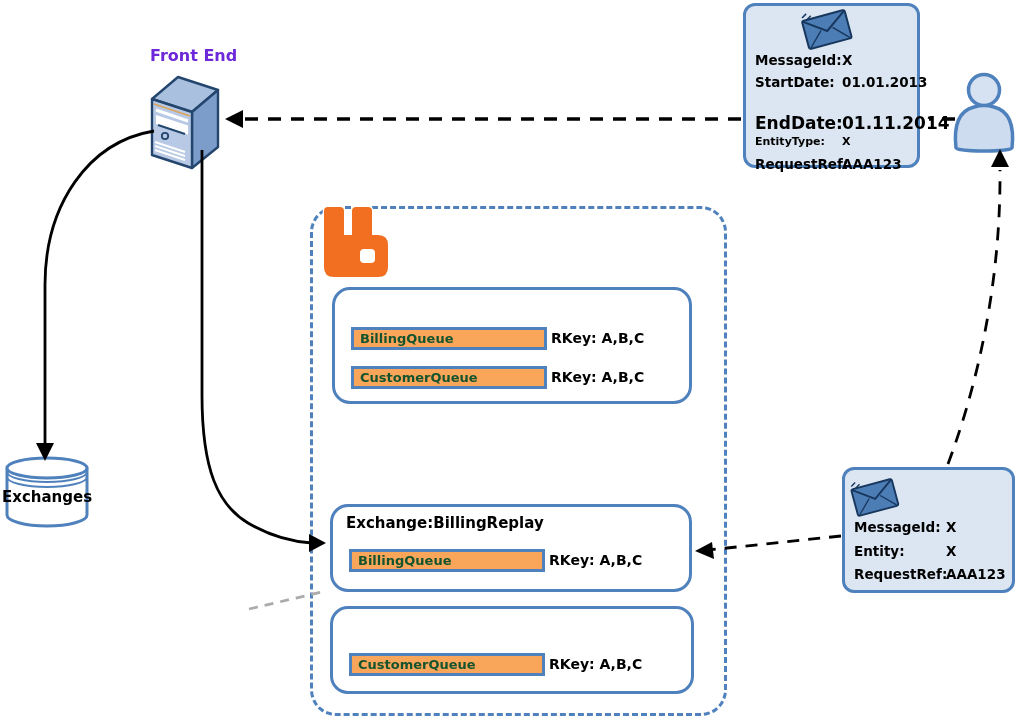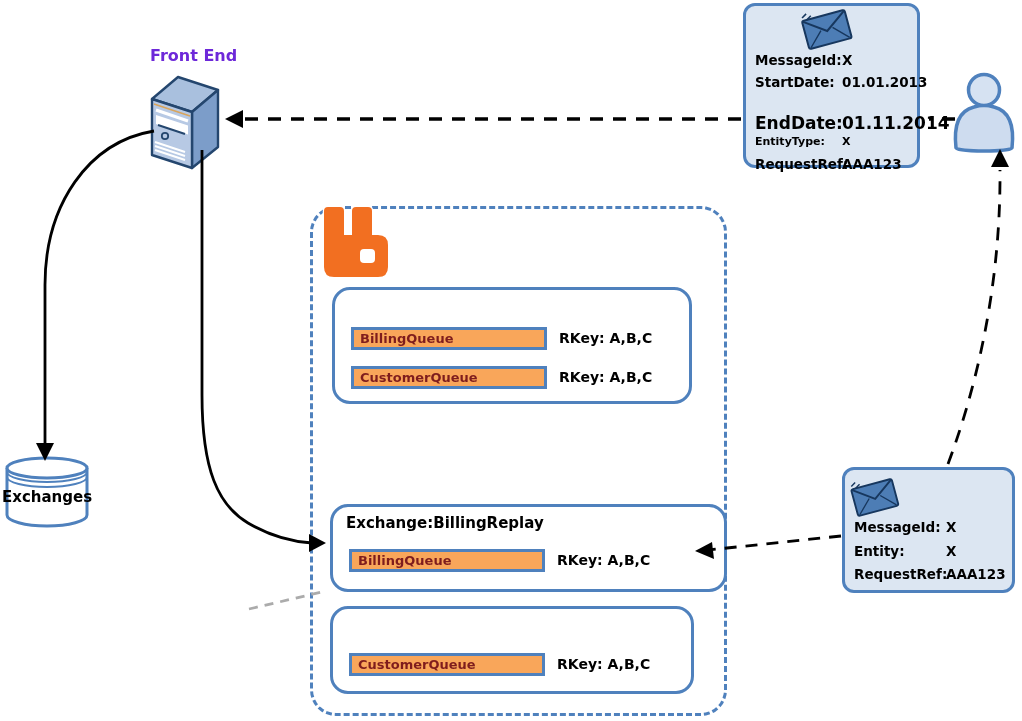--- a/index.html
+++ b/index.html
@@ -8,22 +8,22 @@
   .abs{position:absolute;}
   
   .frontend-label{left:150px;top:46px;font-size:16px;font-weight:700;color:#6d28d9;white-space:nowrap;}
   
   .broker-box{left:310px;top:206px;width:411px;height:504px;border:3px dashed #4F81BD;border-radius:26px;}
   
   .exchange{background:#fff;border:3px solid #4F81BD;border-radius:18px;box-sizing:border-box;}
   .exchange .title{position:absolute;left:13px;top:7px;font-size:15px;font-weight:600;white-space:nowrap;}
   .qrow{position:absolute;left:0;width:100%;height:24px;}
   .qbar{position:absolute;left:16px;width:184px;height:17px;background:#F9A65A;border:3px solid #4F81BD;
-        font-size:13px;font-weight:700;color:#7f1d1d;line-height:17px;padding-left:6px;white-space:nowrap;overflow:hidden;}
-  .rkey{position:absolute;left:216px;top:3px;font-size:14px;font-weight:600;white-space:nowrap;margin-left:8px;}
+        font-size:13px;font-weight:700;color:#14532d;line-height:17px;padding-left:6px;white-space:nowrap;overflow:hidden;}
+  .rkey{position:absolute;left:216px;top:3px;font-size:14px;font-weight:600;white-space:nowrap;}
   
   .card{background:#DCE6F2;border:3px solid #4F81BD;border-radius:12px;box-sizing:border-box;}
   .card .rows{position:absolute;left:9px;right:4px;}
   .crow{display:flex;font-weight:600;}
   .crow .lbl{flex:0 0 auto;}
   
   .gray-box{left:58px;top:570px;width:184px;height:116px;background:#F1F1F1;border:3px solid #A6A6A6;
             box-sizing:border-box;display:flex;align-items:center;justify-content:center;}
   .gray-box span{font-size:17px;font-weight:500;}
   .db-label{position:absolute;left:0;right:0;top:33px;text-align:center;font-size:15px;font-weight:600;}
@@ -79,21 +79,21 @@
     <div class="qrow" style="top:37px;">
       <div class="qbar">BillingQueue</div>
       <div class="rkey">RKey: A,B,C</div>
     </div>
     <div class="qrow" style="top:76px;">
       <div class="qbar">CustomerQueue</div>
       <div class="rkey">RKey: A,B,C</div>
     </div>
   </div>
 
-  <div class="abs exchange" style="left:330px;top:504px;width:397px;height:88px;">
+  <div class="abs exchange" style="left:330px;top:504px;width:362px;height:88px;">
     <div class="title">Exchange:BillingReplay</div>
     <div class="qrow" style="top:42px;">
       <div class="qbar">BillingQueue</div>
       <div class="rkey">RKey: A,B,C</div>
     </div>
   </div>
 
   <div class="abs exchange" style="left:330px;top:606px;width:364px;height:88px;">
     <div class="qrow" style="top:44px;">
       <div class="qbar">CustomerQueue</div>

